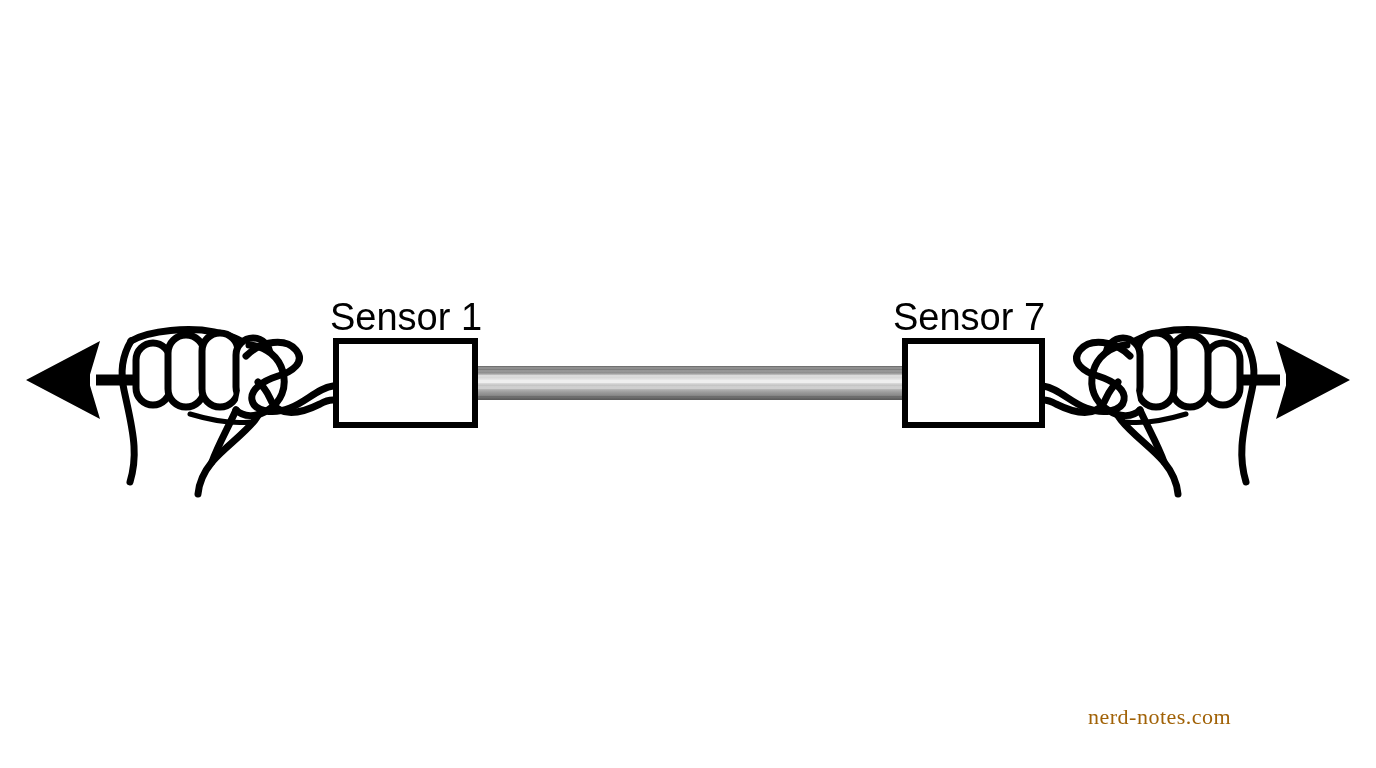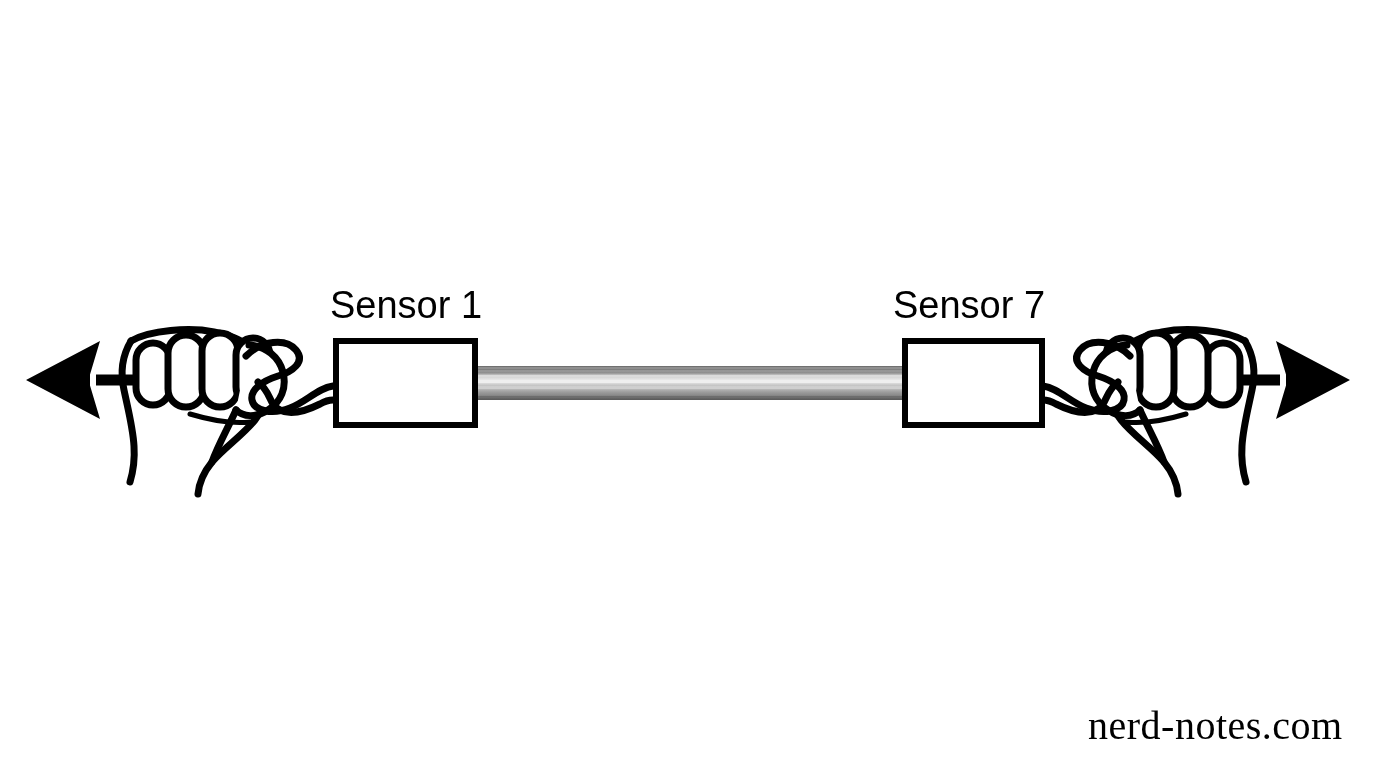--- a/index.html
+++ b/index.html
@@ -24,30 +24,31 @@
     display: block;
   }
   .lbl {
     position: absolute;
     font-family: "Liberation Sans", sans-serif;
     font-size: 38px;
     font-weight: 400;
     color: #000000;
     white-space: nowrap;
     line-height: 1;
+    margin-top: 12px;
   }
   #label-sensor-1 { left: 330px; top: 286px; }
   #label-sensor-2 { left: 893px; top: 286px; }
   #watermark {
     position: absolute;
     left: 1088px;
     top: 706px;
     font-family: "Liberation Serif", serif;
-    font-size: 40px;
-    color: #000000;
+    font-size: 22px;
+    color: #a16207;
     white-space: nowrap;
     line-height: 1;
     letter-spacing: 0.5px;
   }
 </style>
 </head>
 <body>
 
 <div id="stage">
 

